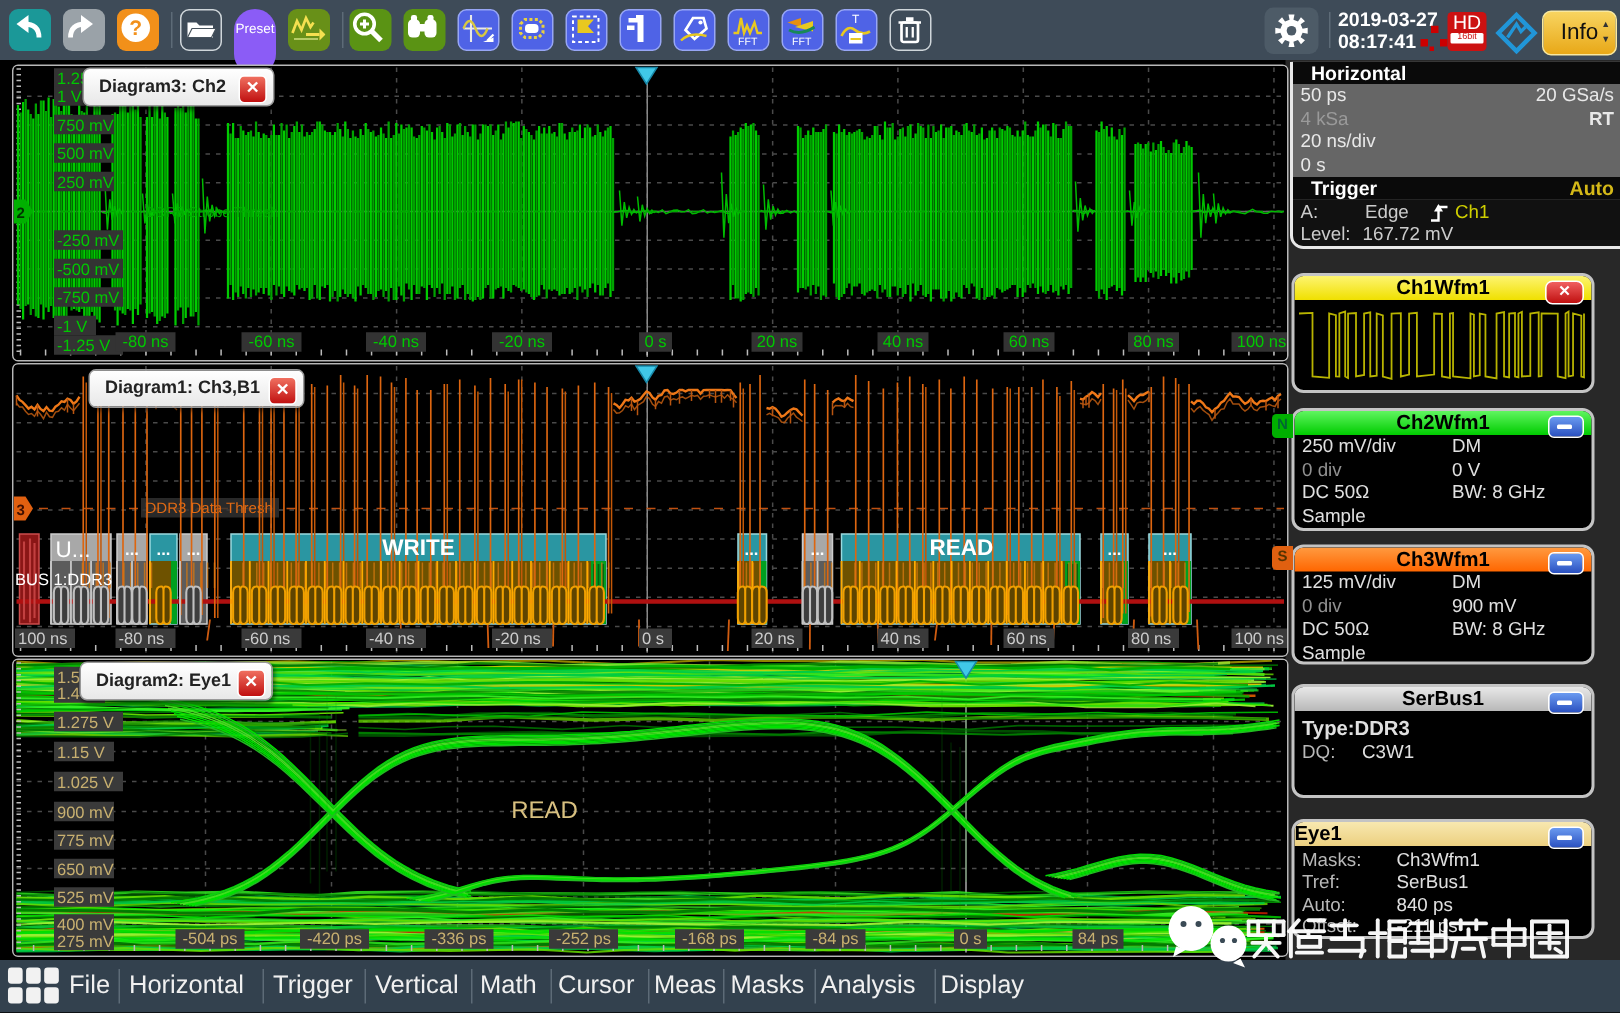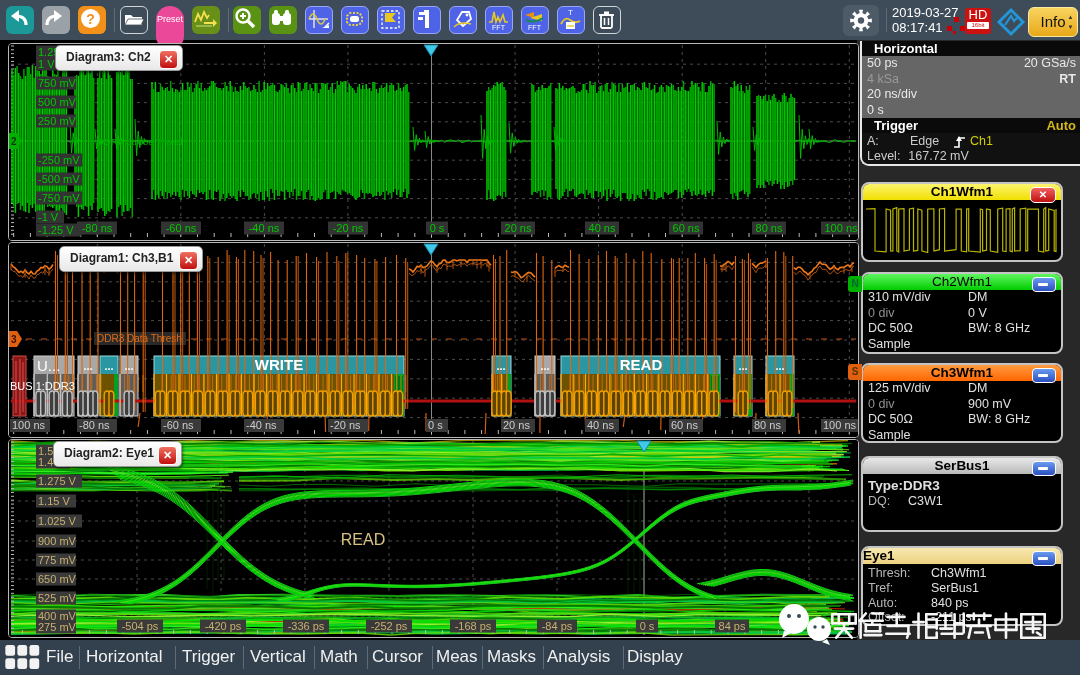--- a/index.html
+++ b/index.html
@@ -32,21 +32,21 @@
         <circle cx="12.5" cy="12.5" r="9.5" fill="#fff"></circle>
         <text x="12.5" y="17.5" font-size="14" font-weight="bold" fill="#f2901a" text-anchor="middle" font-family="Liberation Sans">?</text>
       </svg>
     </div>
     <div style="position:absolute;left:120px;top:6px;width:28px;height:28px;background:transparent;border:1.5px solid #cfd6da;border-radius:6px;box-sizing:border-box">
       <svg width="25" height="25" viewBox="0 0 25 25" style="position:absolute;left:0;top:0">
         <path d="M4 18 L4 8 L10 8 L12 10 L21 10 L21 18 Z" fill="#fff"></path>
         <path d="M4 18 L7 12 L23 12 L20 18 Z" fill="#fff" stroke="#46525c" stroke-width="0.8"></path>
       </svg>
     </div>
-    <div style="position:absolute;left:156px;top:6px;width:28px;height:44px;background:#ec4899;border-radius:14px;box-sizing:border-box">
+    <div style="position:absolute;left:156px;top:6px;width:28px;height:44px;background:#8b5cf6;border-radius:14px;box-sizing:border-box">
       <div style="position:absolute;top:8px;width:100%;text-align:center;font-size:9px;color:#fff">Preset</div>
     </div>
     <div style="position:absolute;left:192px;top:6px;width:28px;height:28px;background:#689018;border-radius:6px;box-sizing:border-box">
       <svg width="25" height="25" viewBox="0 0 25 25" style="position:absolute;left:0;top:0">
         <polyline points="3,16 6,8 9,14 12,6 15,12 17,9" stroke="#f5e050" stroke-width="1.8" fill="none"></polyline>
         <line x1="12" y1="17" x2="21" y2="17" stroke="#f5e050" stroke-width="2"></line>
         <path d="M21 13 L25 17 L21 21 Z" fill="#f5e050"></path>
         <line x1="4" y1="20" x2="20" y2="20" stroke="#cfe080" stroke-width="1"></line>
       </svg>
     </div>
@@ -132,21 +132,21 @@
         <line x1="14.5" y1="11" x2="14.5" y2="18" stroke="#fff" stroke-width="1.5"></line>
       </svg>
     </div>
     <div style="position:absolute;left:114px;top:8px;width:1px;height:24px;background:#5d6b77"></div>
     <div style="position:absolute;left:228px;top:8px;width:1px;height:24px;background:#5d6b77"></div>
     <div style="position:absolute;left:886px;top:8px;width:1px;height:24px;background:#5d6b77"></div>
     <div style="position:absolute;left:843px;top:5px;width:36px;height:31px;background:#4d5b67;border-radius:6px"><svg width="36" height="31" viewBox="0 0 36 31">
         <path d="M28.8 13.5 L28.8 17.5 L25.4 16.8 L24.1 19.8 L27.0 21.8 L24.3 24.5 L22.3 21.6 L19.3 22.9 L20.0 26.3 L16.0 26.3 L16.7 22.9 L13.7 21.6 L11.7 24.5 L9.0 21.8 L11.9 19.8 L10.6 16.8 L7.2 17.5 L7.2 13.5 L10.6 14.2 L11.9 11.2 L9.0 9.2 L11.7 6.5 L13.7 9.4 L16.7 8.1 L16.0 4.7 L20.0 4.7 L19.3 8.1 L22.3 9.4 L24.3 6.5 L27.0 9.2 L24.1 11.2 L25.4 14.2 Z" fill="#fff"></path>
         <circle cx="18" cy="15.5" r="3.2" fill="#4d5b67"></circle>
       </svg></div>
-    <div style="position:absolute;left:892px;top:5px;font-size:13px;font-weight:normal;color:#fff;line-height:15px">2019-03-27<br>08:17:41</div>
+    <div style="position:absolute;left:892px;top:5px;font-size:13px;font-weight:bold;color:#fff;line-height:15px">2019-03-27<br>08:17:41</div>
     <svg width="22" height="18" viewBox="0 0 22 18" style="position:absolute;left:946px;top:17px">
       <rect x="8" y="0" width="5" height="5" fill="#cc0000"></rect>
       <rect x="1" y="9" width="5" height="5" fill="#cc0000"></rect>
       <rect x="14" y="9" width="5" height="5" fill="#cc0000"></rect>
       <rect x="7" y="14" width="3" height="3" fill="#cc0000"></rect>
     </svg>
     <div style="position:absolute;left:965px;top:8px;width:26px;height:26px;background:#cc1111;border-radius:3px;text-align:center">
       <div style="font-size:13px;font-weight:normal;color:#fff;line-height:14px">HD</div>
       <div style="margin:0 2px;background:#fff;border-radius:1px;font-size:6px;color:#cc1111;line-height:7px">16bit</div>
     </div>
@@ -1343,24 +1343,24 @@
         <path d="M4 6 L7 1 L10 6" fill="#fff"></path>
       </svg>
 <div style="position:absolute;left:108px;top:1px;color:#cfcf00">Ch1</div>
 <div style="position:absolute;left:5px;top:16px">Level:<span style="margin-left:8px">167.72 mV</span></div>
 </div>
   </div>
 <div style="position:absolute;left:861px;top:182px;width:202px;height:80px;background:#000;border:2px solid #c4c4c4;border-radius:8px;box-sizing:border-box;overflow:hidden"><div style="position:relative;background:linear-gradient(#fdf470,#f0e000);height:16px;text-align:center;font-size:13.5px;font-weight:bold;color:#000;line-height:16px">Ch1Wfm1<div style="position:absolute;right:5px;top:2.5px;width:24px;height:14px;background:linear-gradient(#f06060,#c01010);border:1px solid #fff;border-radius:5px;text-align:center;line-height:13px;font-size:10px;font-weight:bold;color:#fff">✕</div></div><svg width="197" height="62" viewBox="0 0 197 62">
       <path d="M3 9L12.0 8.6L12.0 51.0L23.1 51.9L23.1 9.0L27.6 10.1L27.6 51.0L29.9 51.1L29.9 9.0L33.8 7.7L33.8 51.0L35.7 52.0L35.7 9.0L41.0 8.7L41.0 51.0L46.4 50.0L46.4 9.0L50.5 8.2L50.5 51.0L54.8 50.4L54.8 9.0L58.9 10.2L58.9 51.0L64.7 52.5L64.7 9.0L70.9 8.8L70.9 51.0L76.4 49.7L76.4 9.0L81.6 8.5L81.6 51.0L93.1 49.7L93.1 9.0L98.3 9.2L98.3 51.0L103.6 51.9L103.6 9.0L105.7 8.7L105.7 51.0L117.3 52.2L117.3 9.0L119.6 9.7L119.6 51.0L123.5 50.2L123.5 9.0L127.3 9.8L127.3 51.0L134.7 52.3L134.7 9.0L139.7 8.1L139.7 51.0L143.1 51.6L143.1 9.0L147.0 8.7L147.0 51.0L149.3 51.6L149.3 9.0L151.6 7.9L151.6 51.0L157.2 50.6L157.2 9.0L162.8 8.2L162.8 51.0L164.7 50.7L164.7 9.0L175.5 9.1L175.5 51.0L180.7 52.1L180.7 9.0L182.7 7.7L182.7 51.0L185.7 50.4L185.7 9.0L191.2 10.5L191.2 51.0L193.0 51.5L193.0 9.0" stroke="#b8b400" stroke-width="1.2" fill="none"></path>
     </svg></div>
 <div style="position:absolute;left:861px;top:272px;width:202px;height:82px;background:#000;border:2px solid #c4c4c4;border-radius:8px;box-sizing:border-box;overflow:hidden">
-    <div style="position:relative;background:linear-gradient(#60f560,#00cc00);height:16px;text-align:center;font-size:13.5px;font-weight:normal;color:#000;line-height:16px">Ch2Wfm1<div style="position:absolute;right:5px;top:3px;width:22px;height:13px;background:linear-gradient(#6a9af0,#2a50c0);border:1px solid #fff;border-radius:4px">
+    <div style="position:relative;background:linear-gradient(#60f560,#00cc00);height:16px;text-align:center;font-size:13.5px;font-weight:bold;color:#000;line-height:16px">Ch2Wfm1<div style="position:absolute;right:5px;top:3px;width:22px;height:13px;background:linear-gradient(#6a9af0,#2a50c0);border:1px solid #fff;border-radius:4px">
         <div style="position:absolute;left:5px;top:5px;width:10px;height:3px;background:#fff;border-radius:1px"></div>
       </div></div>
-    <div class="prow"><span>310 mV/div</span><span class="c2">DM</span></div>
+    <div class="prow"><span>250 mV/div</span><span class="c2">DM</span></div>
     <div class="prow"><span style="color:#909090">0 div</span><span class="c2">0 V</span></div>
     <div class="prow"><span>DC 50Ω</span><span class="c2">BW: 8 GHz</span></div>
     <div class="prow"><span>Sample</span></div>
   </div>
 <div style="position:absolute;left:861px;top:363px;width:202px;height:80px;background:#000;border:2px solid #c4c4c4;border-radius:8px;box-sizing:border-box;overflow:hidden">
     <div style="position:relative;background:linear-gradient(#ff9a40,#ff6600);height:16px;text-align:center;font-size:13.5px;font-weight:bold;color:#000;line-height:16px">Ch3Wfm1<div style="position:absolute;right:5px;top:3px;width:22px;height:13px;background:linear-gradient(#6a9af0,#2a50c0);border:1px solid #fff;border-radius:4px">
         <div style="position:absolute;left:5px;top:5px;width:10px;height:3px;background:#fff;border-radius:1px"></div>
       </div></div>
     <div class="prow"><span>125 mV/div</span><span class="c2">DM</span></div>
     <div class="prow"><span style="color:#909090">0 div</span><span class="c2">900 mV</span></div>
@@ -1371,21 +1371,21 @@
     <div style="position:relative;background:linear-gradient(#e8e8e8,#b8b8b8);height:16px;text-align:center;font-size:13.5px;font-weight:bold;color:#000;line-height:16px">SerBus1<div style="position:absolute;right:5px;top:3px;width:22px;height:13px;background:linear-gradient(#6a9af0,#2a50c0);border:1px solid #fff;border-radius:4px">
         <div style="position:absolute;left:5px;top:5px;width:10px;height:3px;background:#fff;border-radius:1px"></div>
       </div></div>
     <div class="prow" style="margin-top:4px"><span style="font-weight:bold;font-size:13.5px">Type:DDR3</span></div>
     <div class="prow"><span style="color:#b8b8b8">DQ:</span><span style="position:absolute;left:45px">C3W1</span></div>
   </div>
 <div style="position:absolute;left:861px;top:546px;width:202px;height:80px;background:#000;border:2px solid #c4c4c4;border-radius:8px;box-sizing:border-box;overflow:hidden">
     <div style="position:relative;background:linear-gradient(#f8e8b0,#ecd080);height:16px;text-align:left;font-size:13.5px;font-weight:bold;color:#000;line-height:16px">Eye1<div style="position:absolute;right:5px;top:3px;width:22px;height:13px;background:linear-gradient(#6a9af0,#2a50c0);border:1px solid #fff;border-radius:4px">
         <div style="position:absolute;left:5px;top:5px;width:10px;height:3px;background:#fff;border-radius:1px"></div>
       </div></div>
-    <div class="erow" style="margin-top:2px"><span style="color:#b8b8b8">Thresh:</span><span style="position:absolute;left:68px">Ch3Wfm1</span></div>
+    <div class="erow" style="margin-top:2px"><span style="color:#b8b8b8">Masks:</span><span style="position:absolute;left:68px">Ch3Wfm1</span></div>
     <div class="erow"><span style="color:#b8b8b8">Tref:</span><span style="position:absolute;left:68px">SerBus1</span></div>
     <div class="erow"><span style="color:#b8b8b8">Auto:</span><span style="position:absolute;left:68px">840 ps</span></div>
     <div class="erow"><span style="color:#b8b8b8">Offset:</span><span style="position:absolute;left:68px">-211 ps</span></div>
   </div>
 <div style="position:absolute;left:848px;top:276px;width:14px;height:16px;background:#00b000;border-radius:3px 0 0 3px;font-size:10px;color:#063;text-align:center;line-height:16px;font-weight:bold">N</div>
 <div style="position:absolute;left:848px;top:364px;width:14px;height:16px;background:#e06010;border-radius:3px 0 0 3px;font-size:10px;color:#530;text-align:center;line-height:16px;font-weight:bold">S</div>
 <div style="position:absolute;left:0;top:640px;width:1080px;height:35px;background:#33414e">
     <svg width="38" height="26" viewBox="0 0 36 25" style="position:absolute;left:4px;top:4px">
       <rect x="1.0" y="1.0" width="9.4" height="10.4" rx="2.2" fill="#f2f2f2"></rect>
       <rect x="12.6" y="1.0" width="9.4" height="10.4" rx="2.2" fill="#f2f2f2"></rect>

